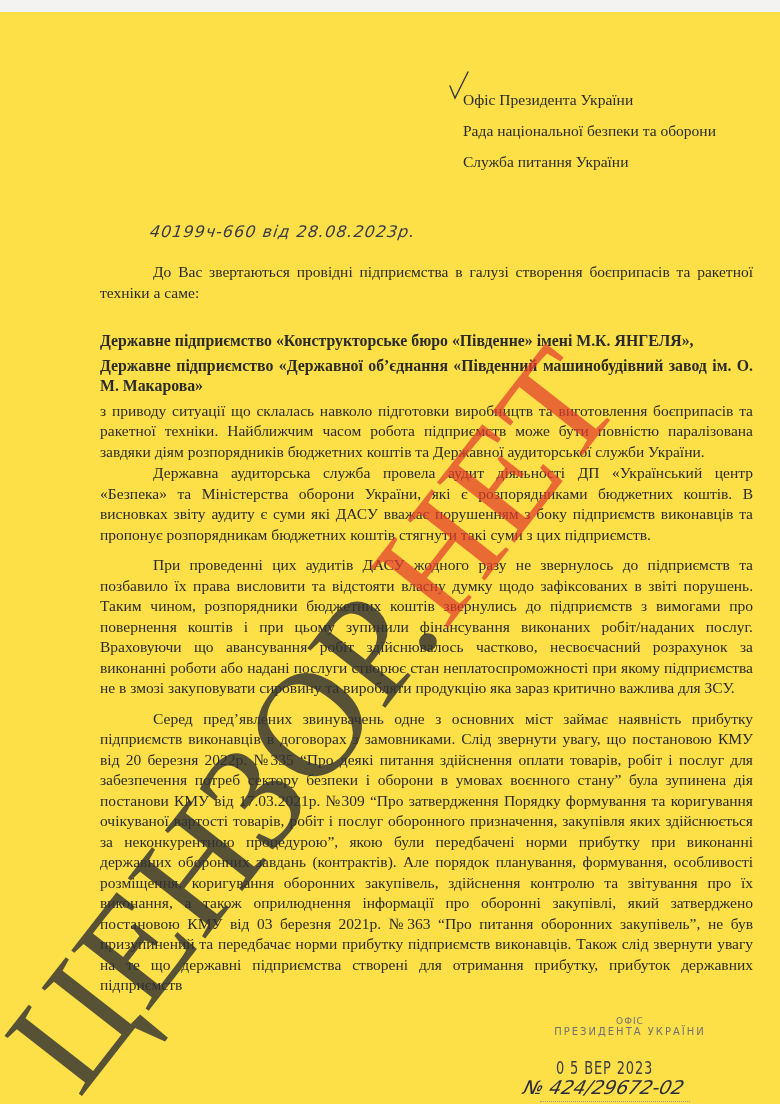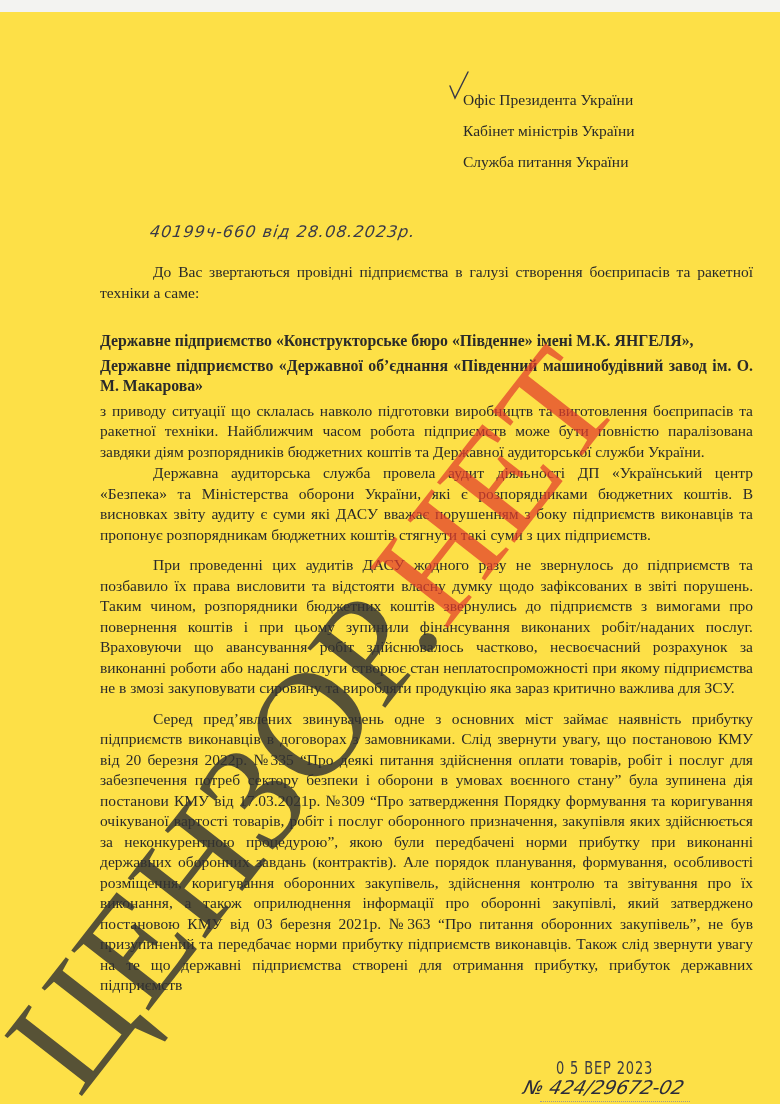--- a/index.html
+++ b/index.html
@@ -69,36 +69,40 @@
 <body>
 
 <div class="page">
 
   <svg class="checkmark" viewBox="0 0 22 30">
     <path d="M2 16 L7 28 L20 2" fill="none" stroke="#3a3a48" stroke-width="1.4" stroke-linecap="round"></path>
   </svg>
 
   <div class="addressees">
     <div>Офіс Президента України</div>
-    <div>Кабінет міністрів України</div>
+    <div>Рада національної безпеки та оборони</div>
     <div>Служба питання України</div>
   </div>
 
   <div class="handwritten-ref">40199ч-660  від 28.08.2023р.</div>
 
   <div class="body-text">
     <p class="indent intro">До Вас звертаються провідні підприємства в галузі створення боєприпасів та ракетної техніки а саме:</p>
     <p class="enterprise">Державне підприємство «Конструкторське бюро «Південне» імені М.К. ЯНГЕЛЯ»,</p>
     <p class="enterprise">Державне підприємство «Державної об’єднання «Південний машинобудівний завод ім. О. М. Макарова»</p>
     <p class="nomargin">з приводу ситуації що склалась навколо підготовки виробництв та виготовлення боєприпасів та ракетної техніки. Найближчим часом  робота підприємств може бути повністю паралізована завдяки діям розпорядників бюджетних коштів та Державної аудиторської служби України.</p>
     <p class="indent">Державна аудиторська служба провела аудит діяльності ДП «Український центр «Безпека» та Міністерства оборони України, які є розпорядниками бюджетних коштів. В висновках звіту аудиту є суми які ДАСУ вважає порушенням з боку підприємств виконавців та пропонує розпорядникам бюджетних коштів стягнути такі суми з цих підприємств.</p>
     <p class="indent">При проведенні цих аудитів ДАСУ жодного разу не звернулось до підприємств та позбавило їх права висловити та відстояти власну думку щодо зафіксованих в звіті порушень. Таким чином, розпорядники бюджетних коштів звернулись до підприємств з вимогами про повернення коштів і при цьому зупинили фінансування виконаних робіт/наданих послуг. Враховуючи що авансування  робіт здійснювалось частково, несвоєчасний розрахунок за виконанні роботи або надані послуги створює стан неплатоспроможності при якому підприємства не в змозі закуповувати сировину та виробляти продукцію яка зараз критично важлива для ЗСУ.</p>
     <p class="indent last">Серед пред’явлених звинувачень одне з основних міст займає наявність прибутку підприємств виконавців в договорах з замовниками. Слід звернути увагу, що постановою КМУ від 20 березня 2022р. №335 “Про деякі питання здійснення оплати товарів, робіт і послуг для забезпечення потреб сектору безпеки і оборони в умовах воєнного стану” була зупинена дія постанови КМУ від 17.03.2021р. №309 “Про затвердження Порядку формування та коригування очікуваної вартості товарів, робіт і послуг оборонного призначення, закупівля яких здійснюється за неконкурентною процедурою”, якою були передбачені норми прибутку при виконанні державних оборонних завдань (контрактів). Але порядок планування, формування, особливості розміщення, коригування оборонних закупівель,  здійснення контролю та звітування про їх виконання, а також оприлюднення інформації про оборонні закупівлі, який затверджено постановою КМУ від 03 березня 2021р. №363 “Про питання оборонних закупівель”, не був призупинений та передбачає норми прибутку підприємств виконавців. Також слід звернути увагу на те що державні підприємства створені для отримання прибутку, прибуток державних підприємств</p>
   </div>
 
+  <div class="stamp">
+    <div class="stamp-office-1">ОФІС</div>
+    <div class="stamp-office-2">ПРЕЗИДЕНТА УКРАЇНИ</div>
+  </div>
   <div class="stamp-date">0 5 ВЕР 2023</div>
   <div class="stamp-number">№ 424/29672-02</div>
   <div class="stamp-line"></div>
 
   <div class="watermark">
     <span class="wm-gray">ЦЕНЗОР.</span><span class="wm-red">НЕТ</span>
   </div>
 
   <div class="page-bottom-shadow"></div>
 </div>

